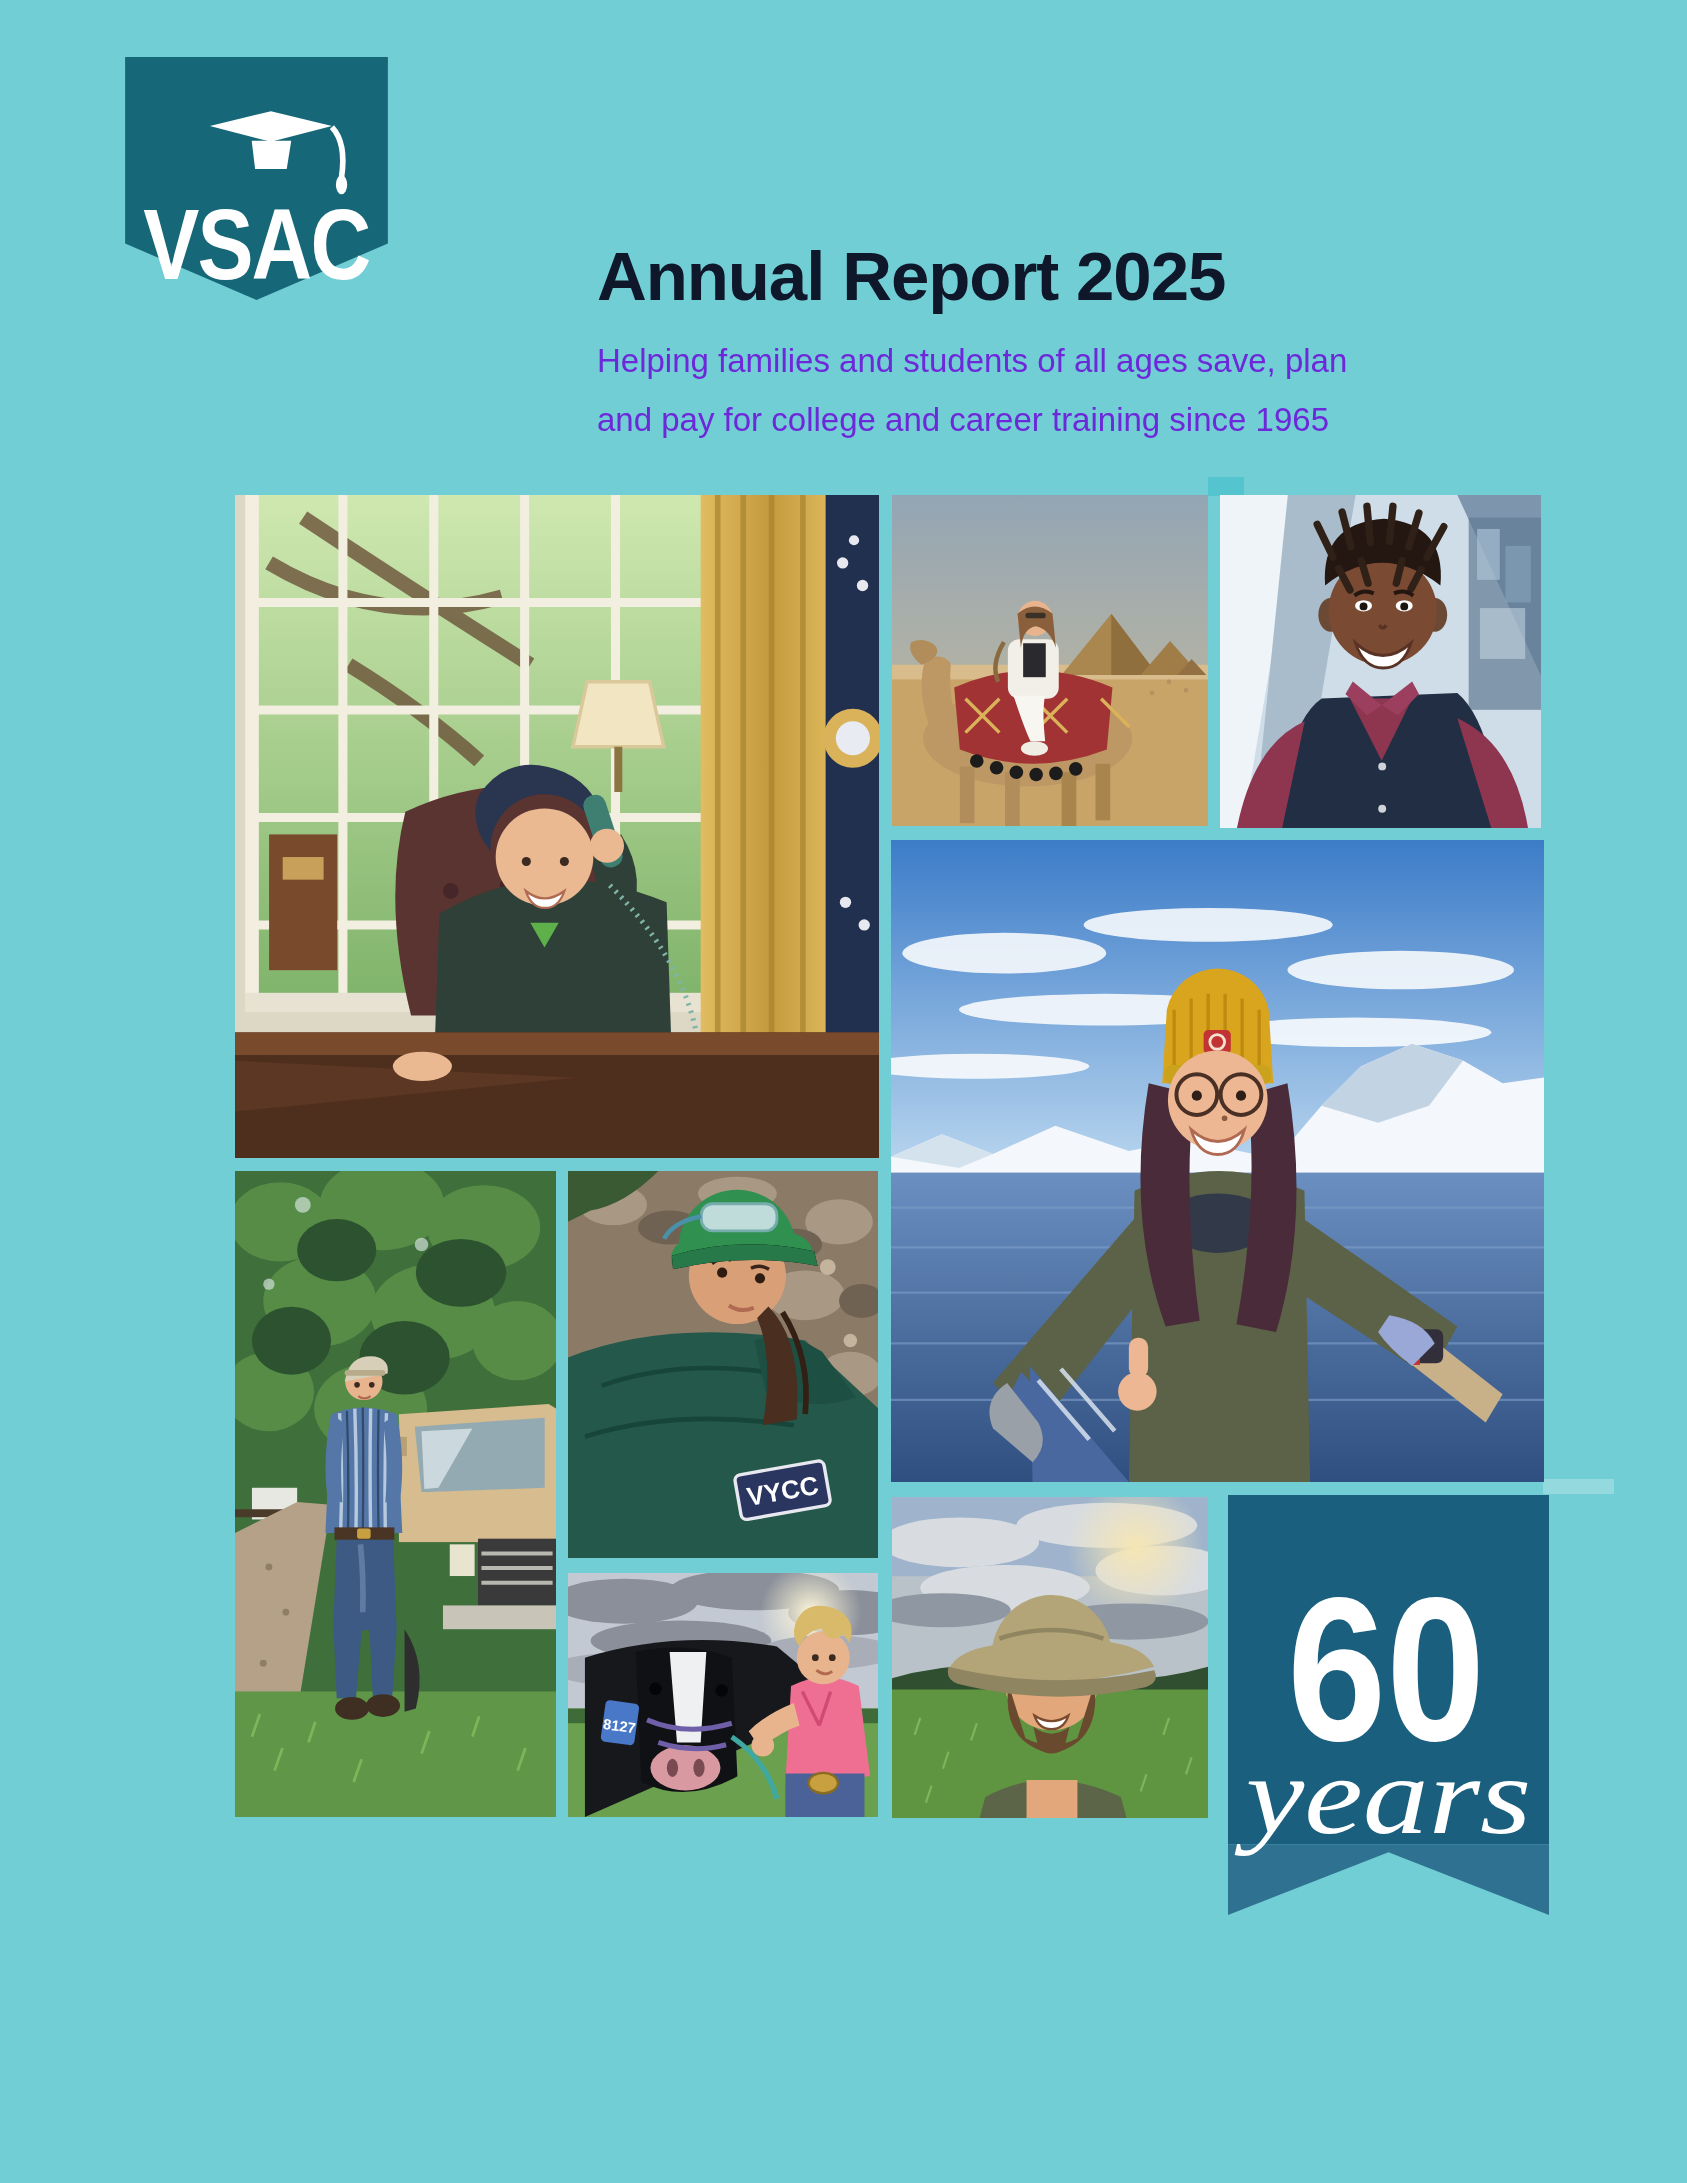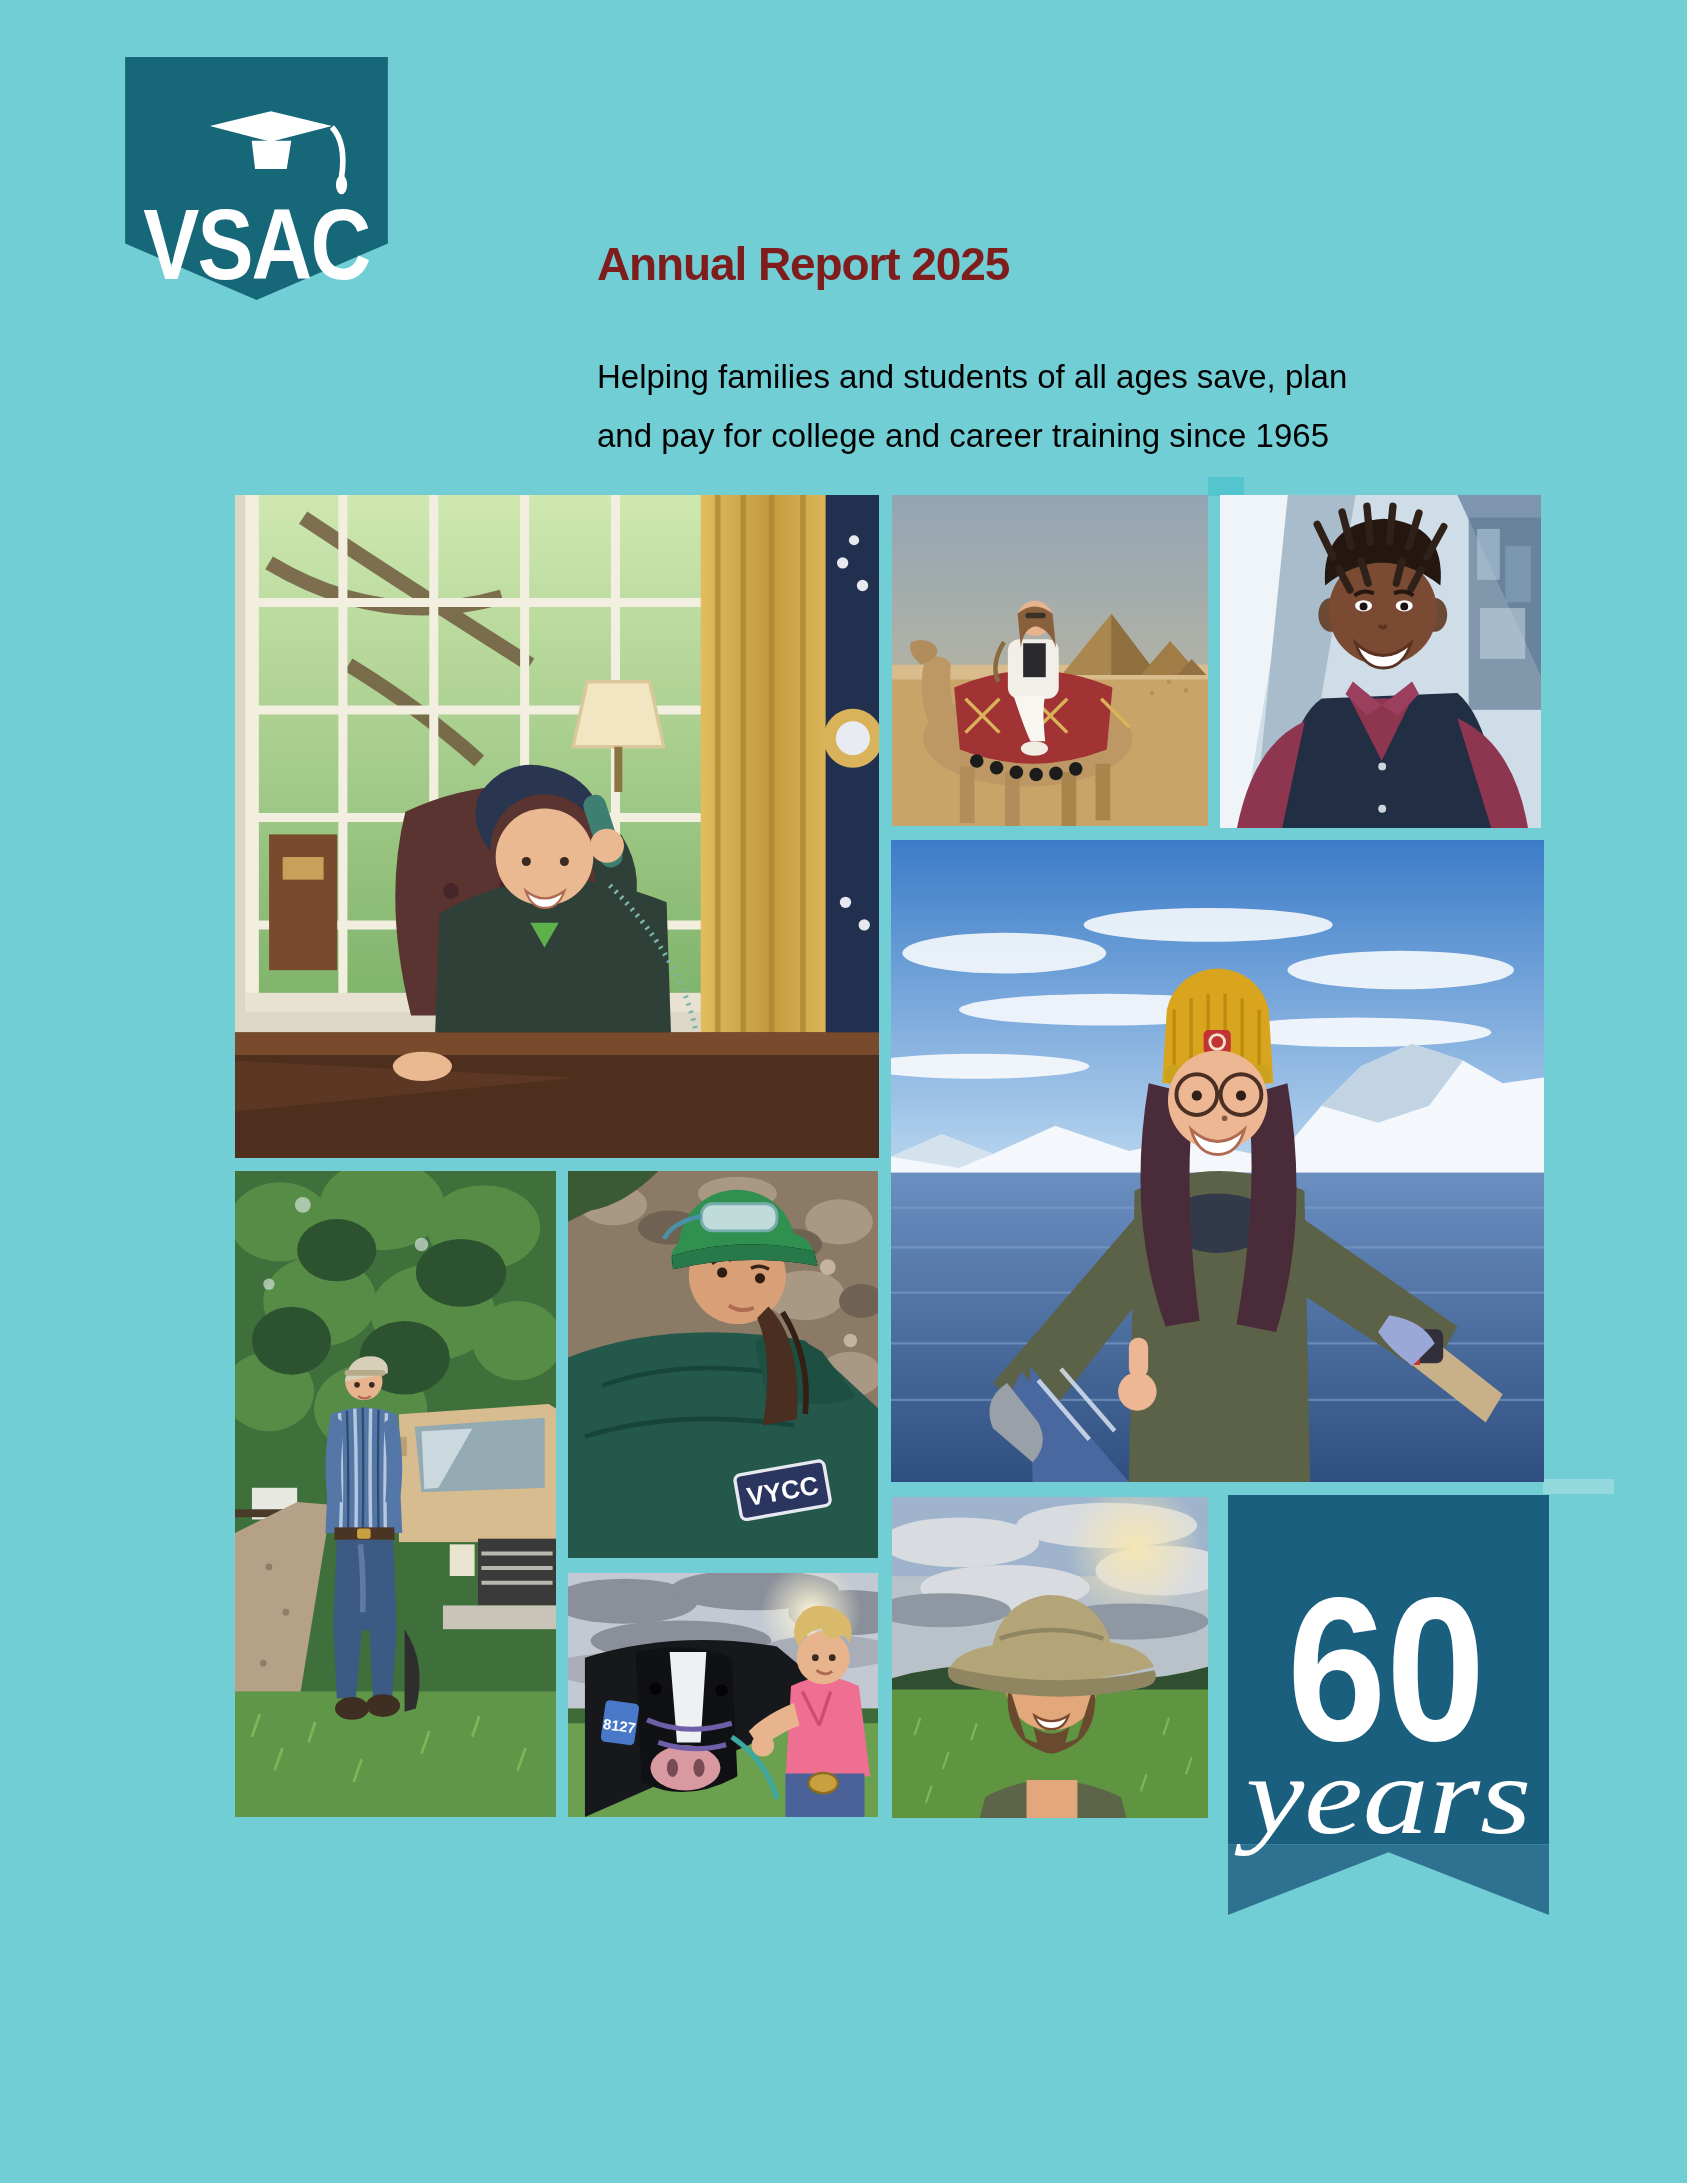--- a/index.html
+++ b/index.html
@@ -1,23 +1,23 @@
 <!DOCTYPE html>
 <html style="font-size:9px"><head>
 <meta charset="utf-8">
 <style>
   html,body{margin:0;padding:0;background:#72ced5;}
   .cover{position:relative;width:1687px;height:2183px;background:#72ced5;overflow:hidden;
          font-family:"Liberation Sans",sans-serif;}
   .abs{position:absolute;padding-left:24px;}
   .tile{position:absolute;overflow:hidden;}
   .tile svg{display:block;width:100%;height:100%;}
-  .page-title{left:573px;top:237px;font-size:46px;font-weight:700;color:#7f1d1d;
+  .page-title{left:573px;top:237px;font-size:69px;font-weight:700;color:#0f172a;
               letter-spacing:-1.1px;white-space:nowrap;}
-  .page-subtitle{left:573px;top:347px;font-size:33px;line-height:59px;color:#000000;
+  .page-subtitle{left:573px;top:331px;font-size:33px;line-height:59px;color:#6d28d9;
                  letter-spacing:0px;white-space:nowrap;font-weight:400;}
   .decor-tab{left:1208px;top:477px;width:12.4px;height:18.7px;background:#54c5ce;}
   .decor-band{left:1543px;top:1479px;width:47px;height:14.7px;background:#93d9de;}
 </style>
 </head>
 <body>
 
 <div class="cover">
 
   <div class="abs" style="left:101px;top:57px;width:263px;height:243px;">

